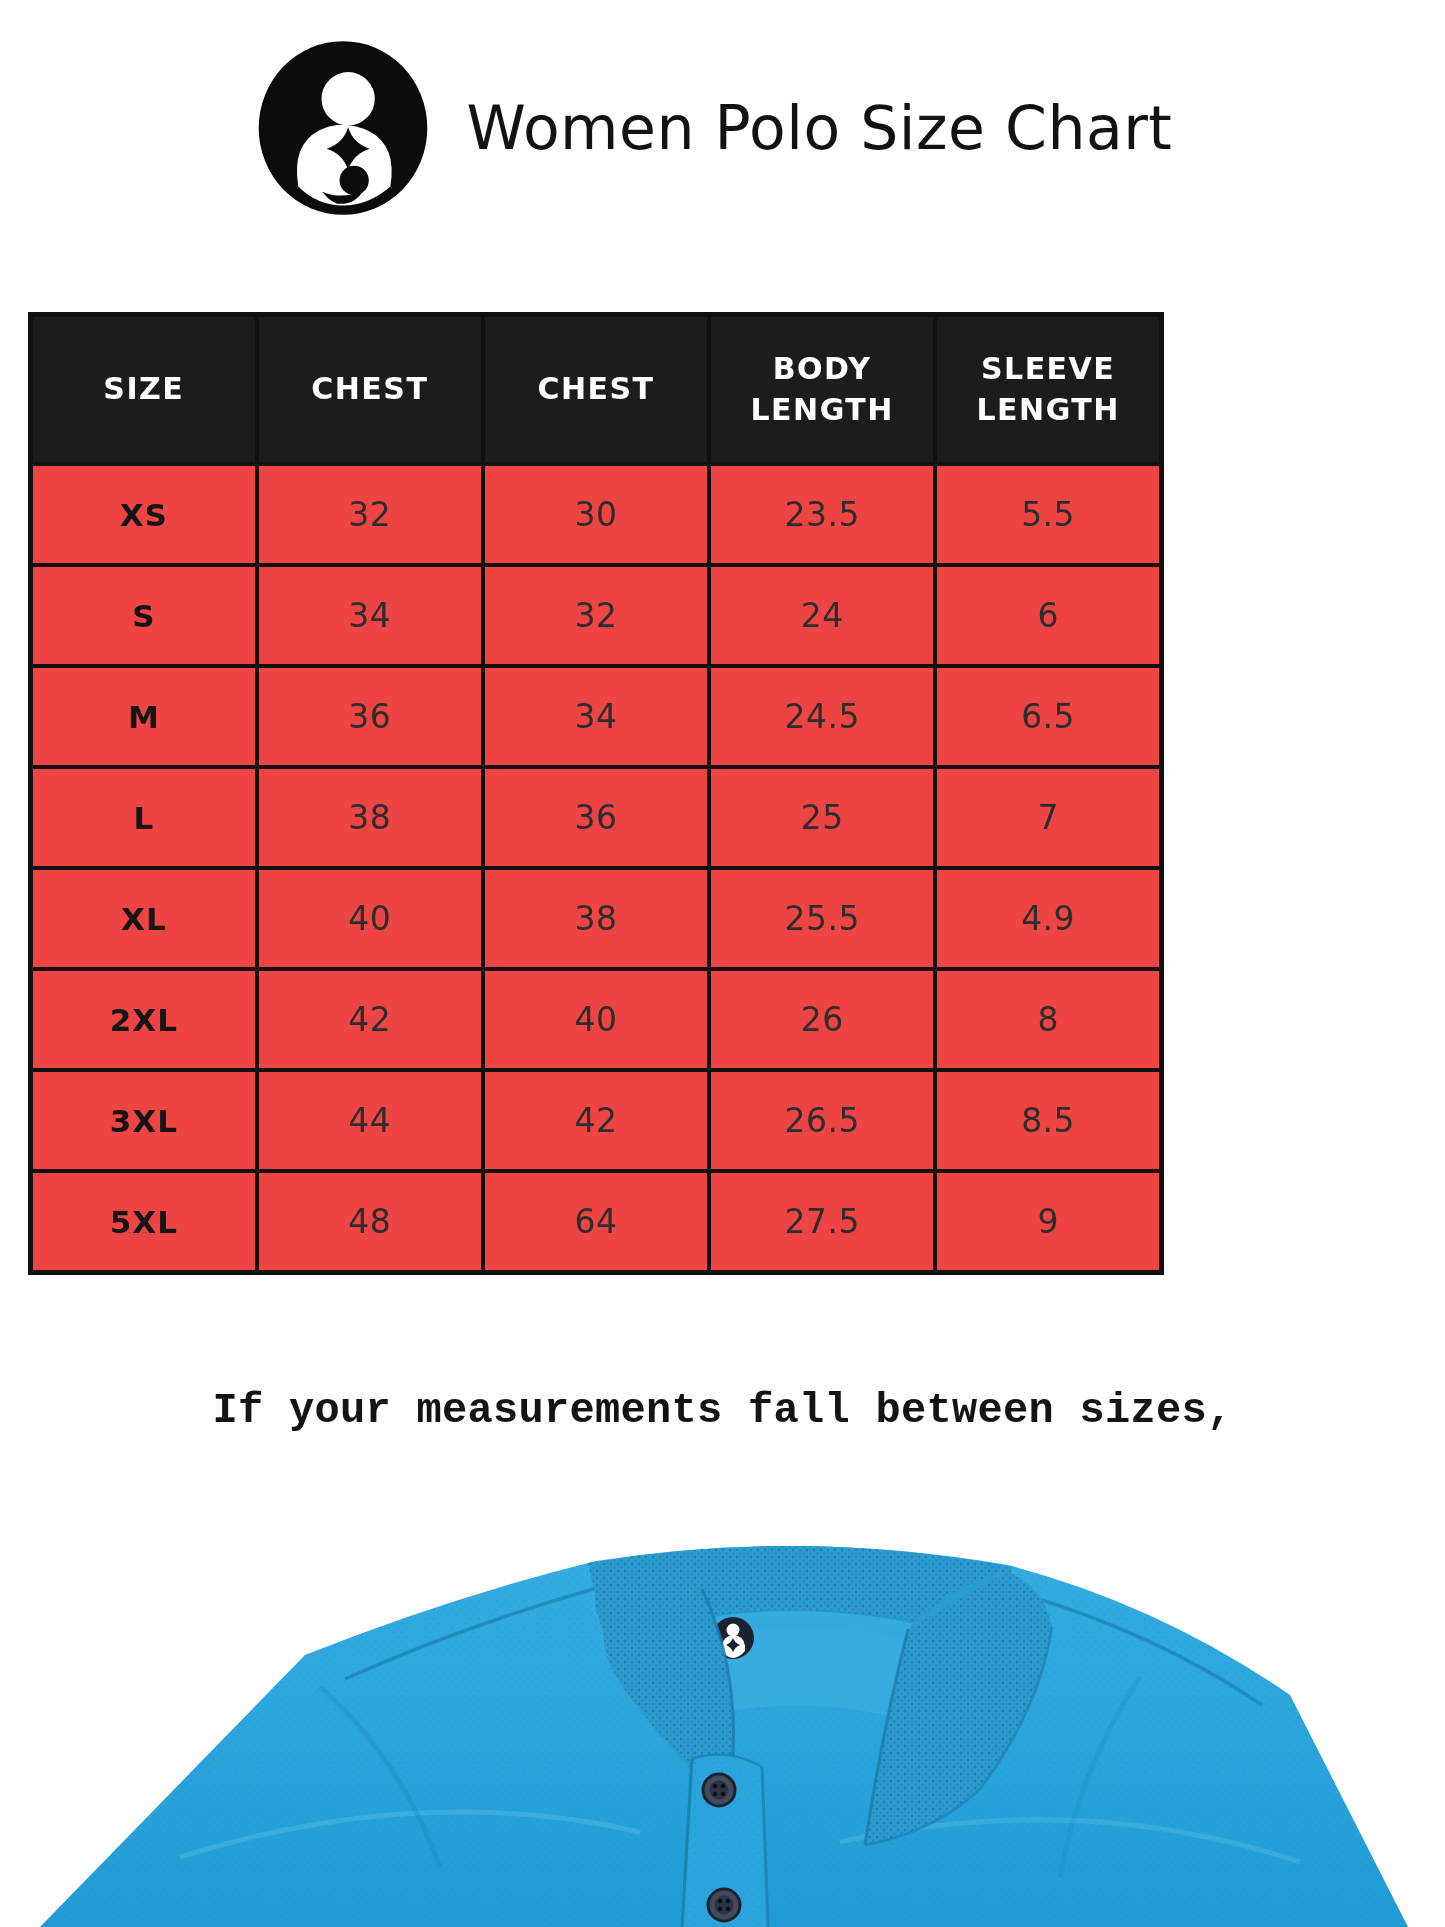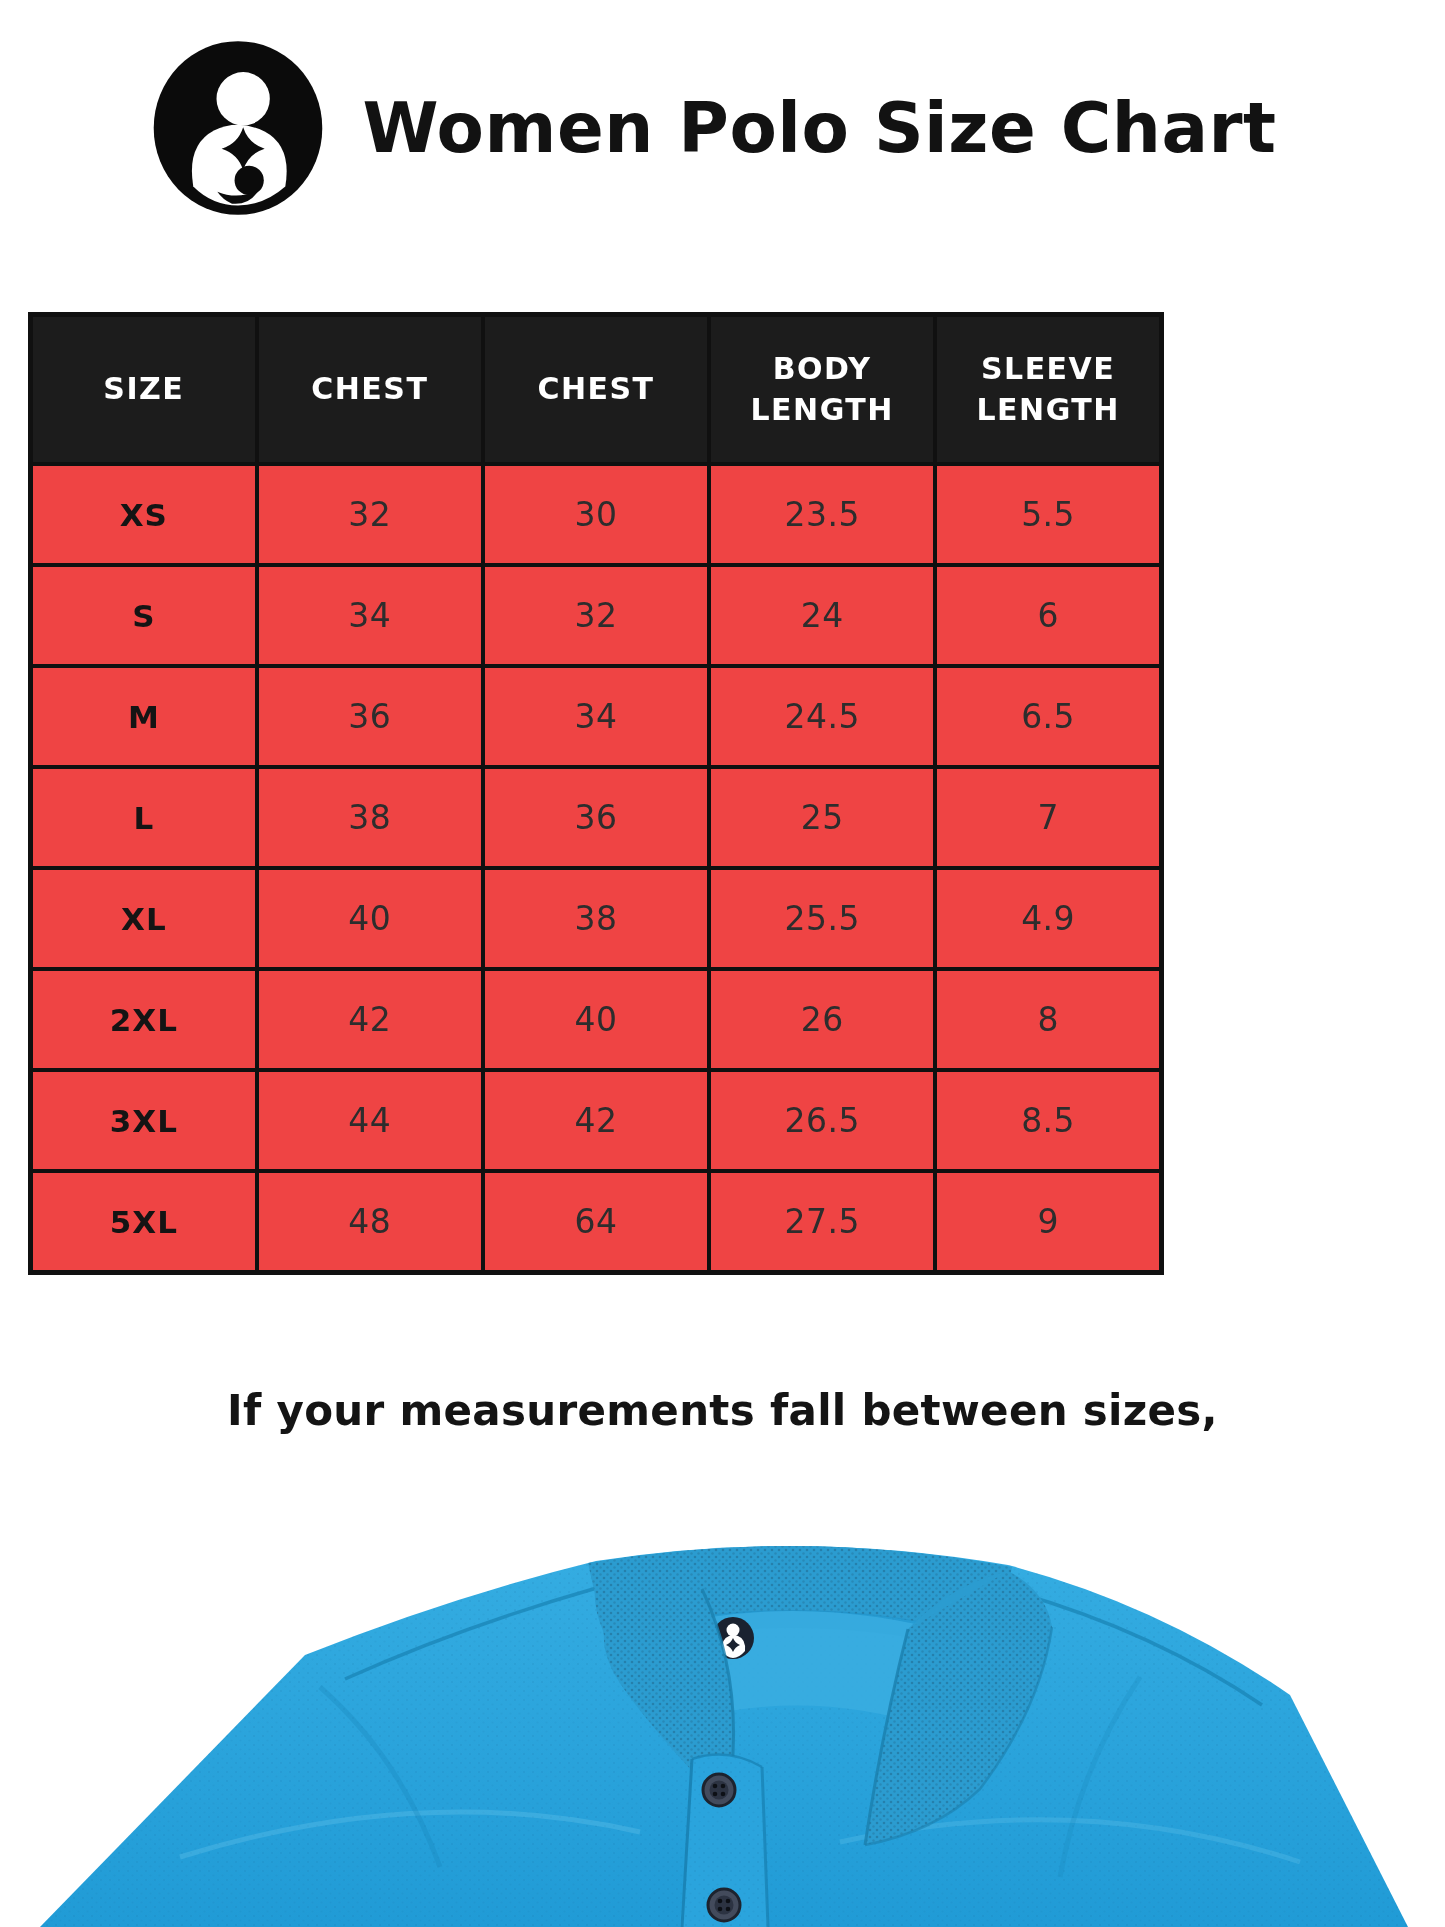--- a/index.html
+++ b/index.html
@@ -7,40 +7,40 @@
     width:1445px;height:1927px;background:#ffffff;position:relative;overflow:hidden;
     font-family:"DejaVu Sans","Liberation Sans",sans-serif;
   }
   .header{
     display:flex;align-items:center;justify-content:center;gap:22px;
     padding-top:40px;height:176px;
   }
   .logo{width:172px;height:174px;flex:0 0 auto;}
   .logo svg{display:block;width:100%;height:100%;}
   .title{
-    margin:16px;font-size:69px;font-weight:700;color:#121212;letter-spacing:0.5px;
+    margin:16px;font-size:60px;font-weight:400;color:#121212;letter-spacing:0.5px;
     font-family:"DejaVu Sans","Liberation Sans",sans-serif;
   }
   table.size-table{
     width:1136px;margin:96px 28px 0 28px;border-collapse:collapse;table-layout:fixed;
     border:5px solid #101010;
   }
   .size-table th{
     background:#1c1c1c;color:#ffffff;height:145px;
     font-size:30px;font-weight:700;letter-spacing:1.5px;line-height:1.35;
     border:4px solid #101010;padding:0 38px;text-align:center;
   }
   .size-table td{
     height:95px;border:4px solid #101010;text-align:center;vertical-align:middle;
     font-size:33px;font-weight:400;color:#2d2d2d;background:#ef4444;letter-spacing:0.5px;
   }
   .size-table td:first-child{font-weight:700;font-size:31px;color:#141414;letter-spacing:1px;}
   .note{
     margin:102px 0 0 0;text-align:center;
-    font-size:42px;font-weight:700;color:#141414;line-height:1.62;letter-spacing:0.3px;
+    font-size:42px;font-weight:700;color:#141414;line-height:1.62;letter-spacing:0.3px;font-family:Liberation Mono, monospace;
   }
   .polo{position:absolute;left:0;bottom:0;width:1445px;height:400px;}
   .polo svg{display:block;width:100%;height:100%;}
 </style>
 </head>
 <body>
 
 <div class="page">
 
   <header class="header">

